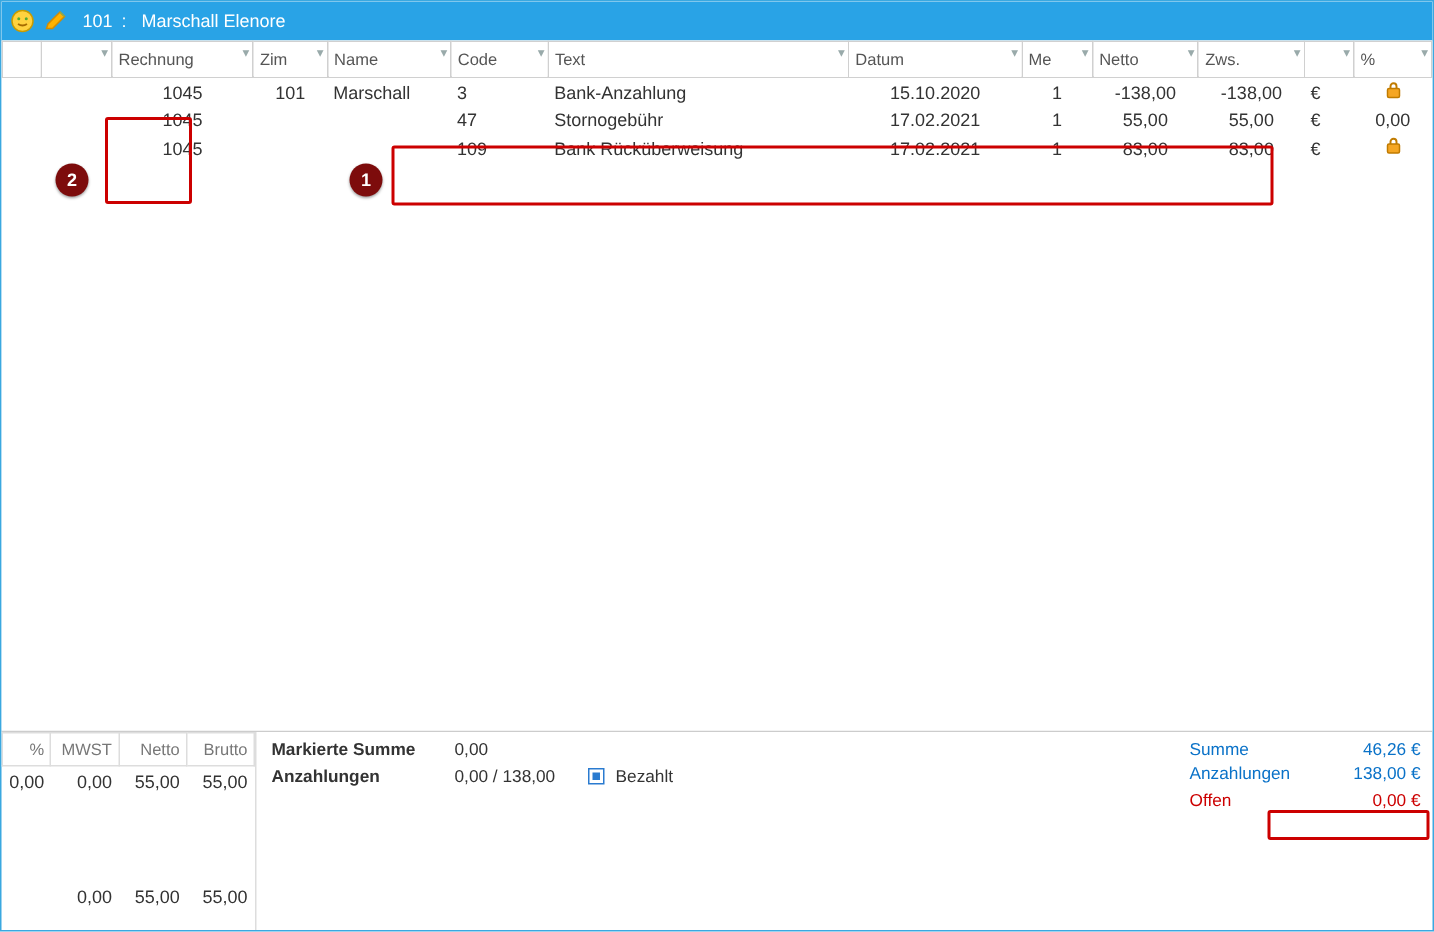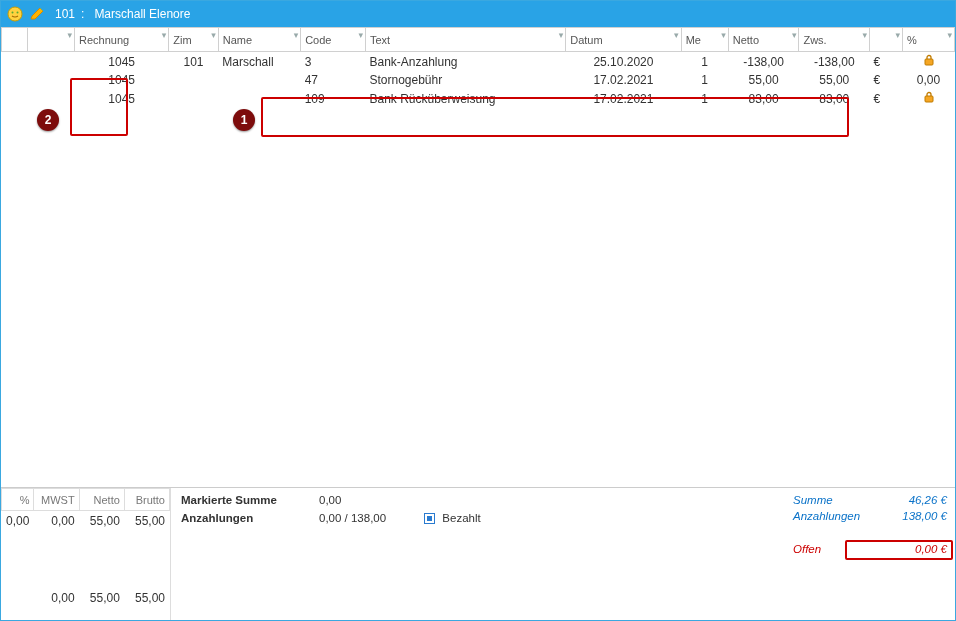--- a/index.html
+++ b/index.html
@@ -103,28 +103,27 @@
   .footer-left td {
     padding: 3px 4px;
     text-align: right;
     border: 1px solid transparent;
     font-size: 12px;
   }
   .footer-mid {
     padding: 6px 10px;
     flex: 1;
   }
-  .footer-mid .row { display:flex; gap:28px; margin-bottom:4px; }
+  .footer-mid .row { display:flex; gap:12px; margin-bottom:4px; }
   .footer-mid .label { width:110px; font-weight:bold; color:#333;}
   .footer-right {
     width: 170px;
     padding: 4px 2px;
     text-align: right;
     position: relative;
-    font-style: italic;
   }
   .footer-right .line { display:flex; justify-content: space-between; padding: 0 6px; height:16px; align-items:center;}
   .sum-blue { color:#0a72c8; }
   .sum-red { color:#c00; }
   .offen-box {
     position:absolute;
     border:2.5px solid #c00;
     border-radius:2px;
     pointer-events:none;
     right: 2px;
@@ -203,21 +202,21 @@
     </thead>
     <tbody id="grid-body">
         <tr>
           <td></td>
           <td></td>
           <td class="num">1045</td>
           <td class="num">101</td>
           <td>Marschall</td>
           <td>3</td>
           <td>Bank-Anzahlung</td>
-          <td class="num">25.10.2020</td>
+          <td class="num">15.10.2020</td>
           <td class="num">1</td>
           <td class="num">-138,00</td>
           <td class="num">-138,00</td>
           <td>€</td>
           <td class="num"><span class="lock-icon"><svg viewBox="0 0 12 12">
                 <rect x="2" y="5" width="8" height="6" rx="1" fill="#f5a623" stroke="#c07b00"></rect>
                 <path d="M4 5 V3.5 a2 2 0 0 1 4 0 V5" fill="none" stroke="#c07b00" stroke-width="1.3"></path>
               </svg></span></td>
         </tr>
         <tr>
@@ -315,19 +314,19 @@
 
   <div class="footer-right">
     <div class="line sum-blue">
         <span>Summe</span>
         <span>46,26  €</span>
       </div>
     <div class="line sum-blue">
         <span>Anzahlungen</span>
         <span>138,00  €</span>
       </div>
-    <div class="line sum-red" style="margin-top:17px">
+    <div class="line sum-red" style="margin-top:2px">
         <span>Offen</span>
         <span>0,00  €</span>
       </div>
     <div class="offen-box"></div>
   </div>
 </div>
 
 </body></html>

